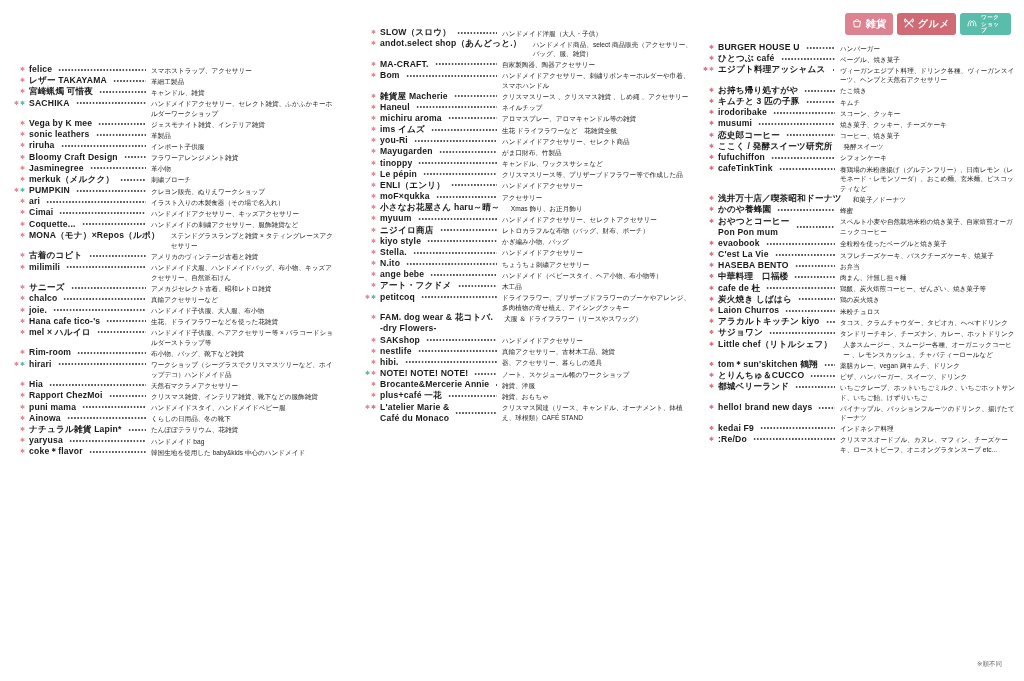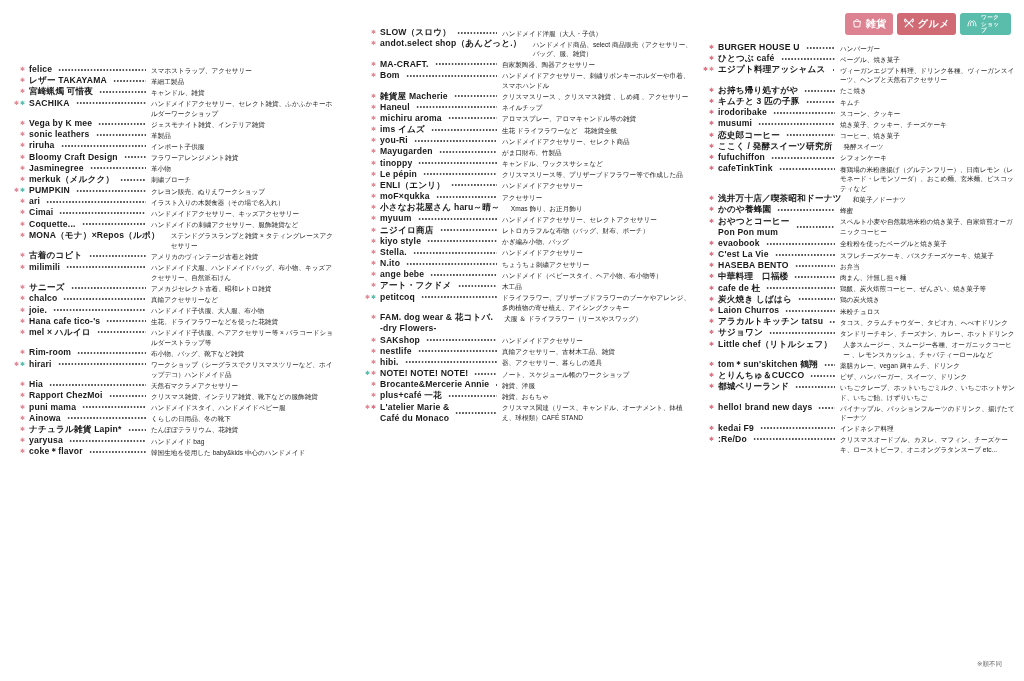--- a/index.html
+++ b/index.html
@@ -905,21 +905,21 @@
           <span class="vname">Laion Churros</span>
           <span class="leader"></span>
         </span>
         <span class="vdesc">米粉チュロス</span>
       </div>
       <div class="row">
         <span class="marks">
           <span class="dot" style="color: rgb(217, 115, 132);">✱</span>
         </span>
         <span class="nwrap">
-          <span class="vname">アラカルトキッチン tatsu</span>
+          <span class="vname">アラカルトキッチン kiyo</span>
           <span class="leader"></span>
         </span>
         <span class="vdesc">タコス、クラムチャウダー、タピオカ、へべすドリンク</span>
       </div>
       <div class="row">
         <span class="marks">
           <span class="dot" style="color: rgb(217, 115, 132);">✱</span>
         </span>
         <span class="nwrap">
           <span class="vname">サジョワン</span>

